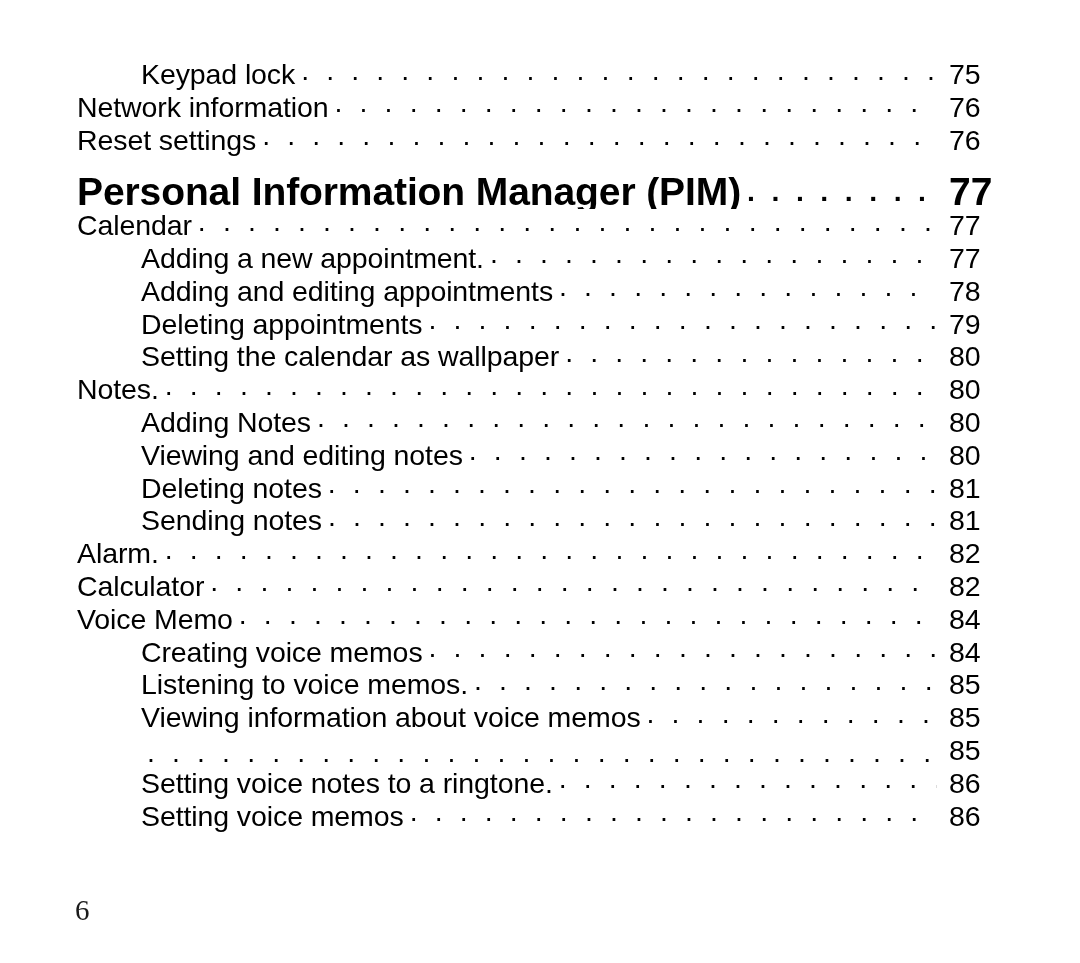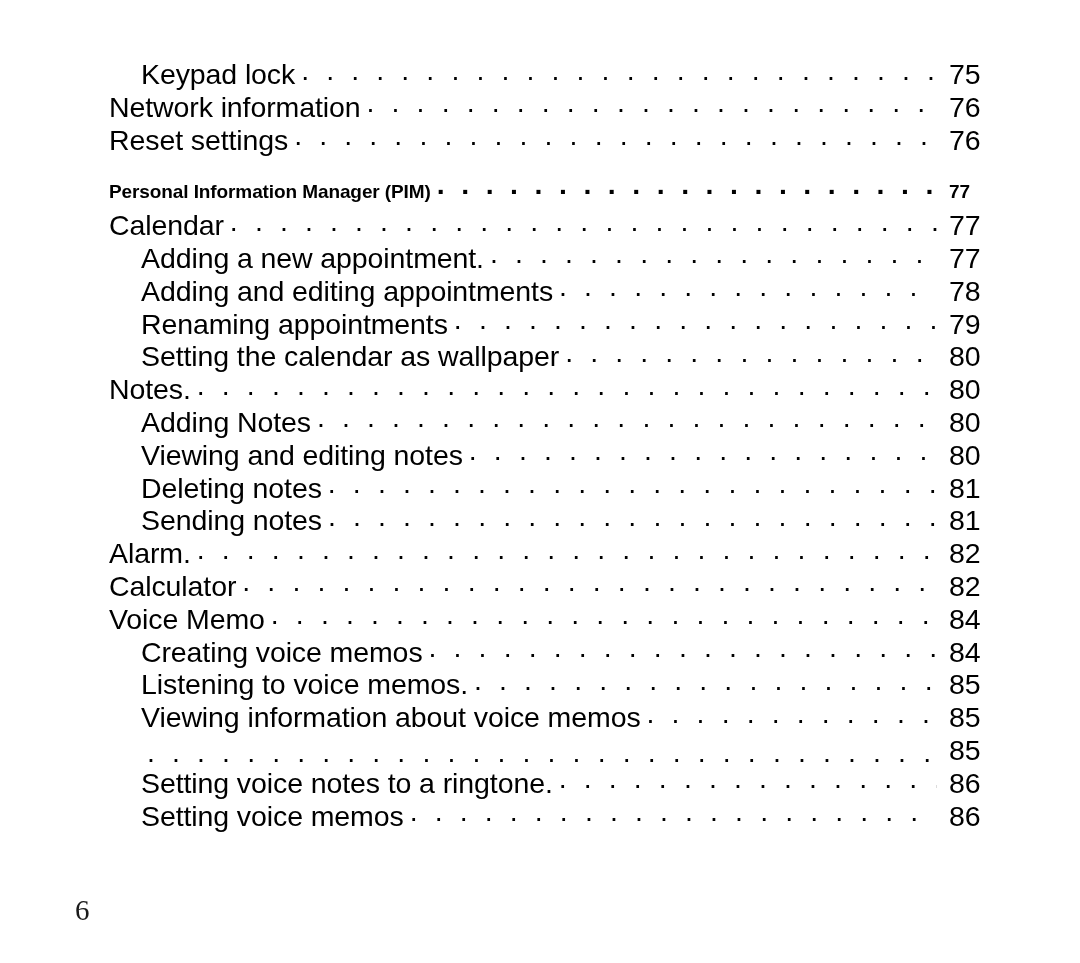--- a/index.html
+++ b/index.html
@@ -35,21 +35,21 @@
   .toc-row {
     display: flex;
     align-items: flex-end;
     height: 32.8px;
     font-size: 28.5px;
     line-height: 32.8px;
     white-space: nowrap;
   }
 
   
-  .toc-row.lvl1 .toc-title-cell { padding-left: 77px; margin-left: 32px; }
+  .toc-row.lvl1 .toc-title-cell { padding-left: 77px; }
   .toc-row.lvl2 .toc-title-cell { padding-left: 141px; }
 
   .toc-row.gap-before { margin-top: 20px; }
 
   .toc-title-cell {
     flex: 1 1 auto;
     display: flex;
     align-items: baseline;
     min-width: 0;
     overflow: hidden;
@@ -84,21 +84,21 @@
     flex: 0 0 auto;
     width: 137px;
     padding-left: 6px;
     box-sizing: border-box;
     text-align: left;
   }
 
   
   .toc-row.bold {
     font-weight: bold;
-    font-size: 19px;
+    font-size: 39px;
   }
   .toc-row.bold .toc-leader::before {
     font-weight: bold;
     letter-spacing: 4.3px;
   }
   .toc-row.bold .toc-page-cell {
     font-weight: bold;
   }
 
   .footer-folio {
@@ -160,21 +160,21 @@
       </div>
       <div class="toc-row lvl2">
         <div class="toc-title-cell">
           <span class="toc-label">Adding and editing appointments</span>
           <span class="toc-leader"></span>
         </div>
         <div class="toc-page-cell">78</div>
       </div>
       <div class="toc-row lvl2">
         <div class="toc-title-cell">
-          <span class="toc-label">Renaming appointments</span>
+          <span class="toc-label">Deleting appointments</span>
           <span class="toc-leader"></span>
         </div>
         <div class="toc-page-cell">79</div>
       </div>
       <div class="toc-row lvl2">
         <div class="toc-title-cell">
           <span class="toc-label">Setting the calendar as wallpaper</span>
           <span class="toc-leader"></span>
         </div>
         <div class="toc-page-cell">80</div>

